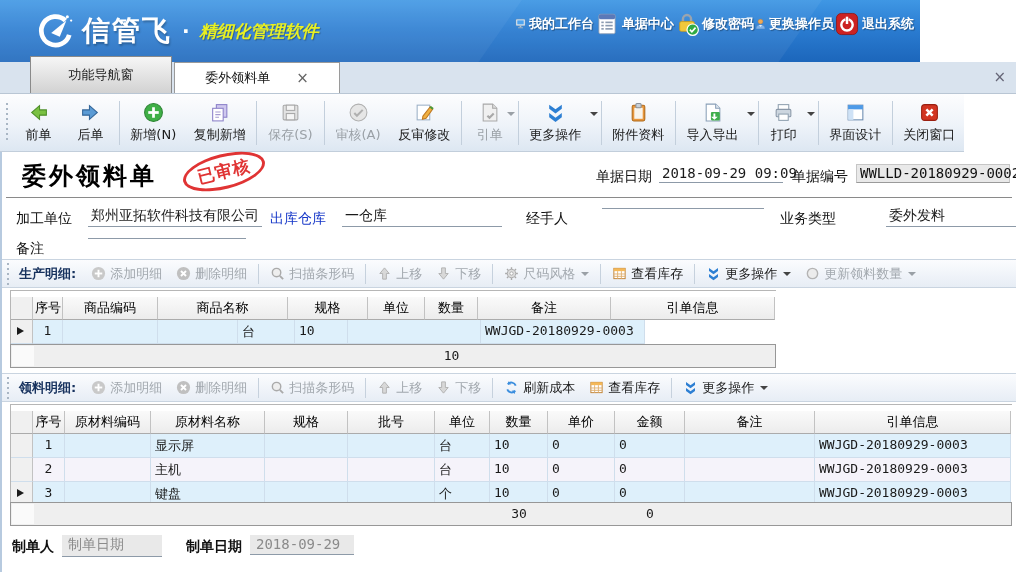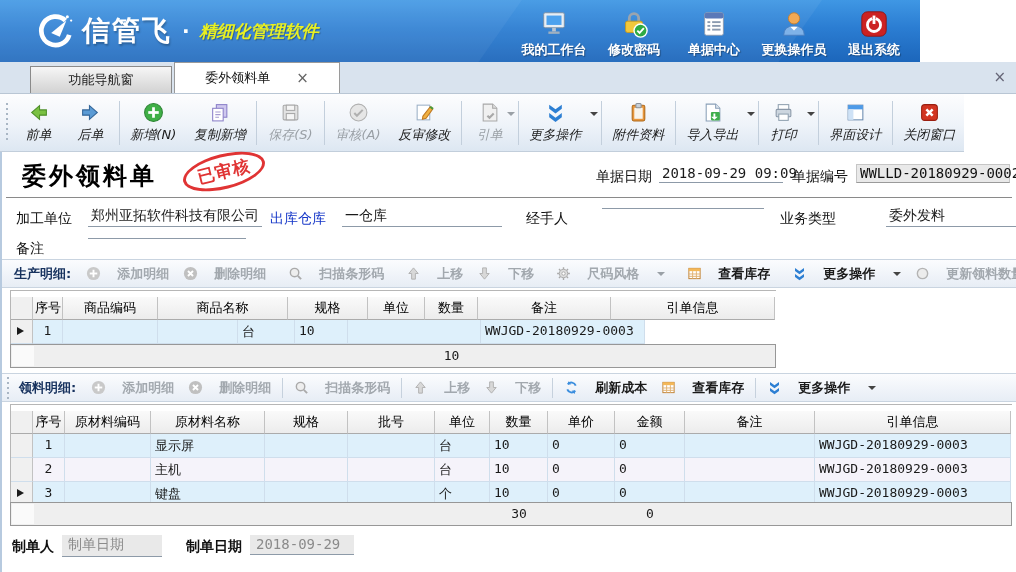--- a/index.html
+++ b/index.html
@@ -13,36 +13,36 @@
   .app-header::before { content:""; position:absolute; left:-80px; top:-40px; width:560px; height:200px;
     background:rgba(255,255,255,0.10); transform:skewX(-35deg); }
   .app-header::after { content:""; position:absolute; left:480px; top:-60px; width:300px; height:240px;
     background:rgba(255,255,255,0.06); transform:skewX(-35deg); }
   .logo { position:absolute; left:36px; top:12px; display:flex; align-items:center; gap:8px; z-index:2; }
   .logo-mark { width:38px; height:38px; }
   .logo-title { color:#fff; font-size:28px; font-weight:bold; letter-spacing:2px; text-shadow:1px 2px 2px rgba(0,0,0,.25); }
   .logo-dot { color:#fff; font-size:20px; font-weight:bold; margin:0 2px; }
   .logo-sub { color:#e8f021; font-size:17px; font-weight:bold; font-style:italic; text-shadow:1px 1px 1px rgba(0,0,0,.3); }
   .header-actions { position:absolute; right:6px; top:6px; display:flex; z-index:2; }
-  .header-action { width:80px; display:flex; flex-direction:column; align-items:center; gap:2px; cursor:pointer; padding-top:3px; }
+  .header-action { width:80px; display:flex; flex-direction:row; align-items:center; gap:2px; cursor:pointer; padding-top:3px; }
   .header-action svg { width:30px; height:30px; }
   .header-action .ha-label { color:#fff; font-weight:bold; font-size:13px; text-shadow:1px 1px 1px rgba(0,0,0,.35); white-space:nowrap; }
 
   
   .tab-strip { position:absolute; top:62px; left:0; width:1016px; height:32px; background:#d9e3ee; border-bottom:1px solid #b9c6d4; }
-  .tab { position:absolute; bottom:0; height:27px; display:flex; align-items:center; justify-content:center; font-size:13px; cursor:pointer; }
+  .tab { position:absolute; bottom:0; height:37px; display:flex; align-items:center; justify-content:center; font-size:13px; cursor:pointer; }
   .tab-inactive { left:30px; width:142px; background:linear-gradient(180deg,#f6f6f6,#d2d2d2); border:1px solid #8a8a8a; border-bottom:none; color:#222; }
   .tab-active { left:174px; width:166px; height:31px; background:#fff; border:1px solid #9a9a9a; border-bottom:none; color:#111; }
   .tab-close { margin-left:26px; color:#666; font-size:15px; line-height:1; cursor:pointer; }
   .strip-close { position:absolute; right:10px; top:8px; color:#667; font-size:15px; line-height:1; cursor:pointer; }
 
   
   .main-toolbar { position:absolute; top:94px; left:0; width:964px; height:58px;
     background:linear-gradient(180deg,#fdfdfe 0%,#eef3f9 55%,#dde7f2 100%); border-bottom:1px solid #c2cedb;
-    display:flex; align-items:center; padding-left:2px;font-style:italic; }
+    display:flex; align-items:center; padding-left:2px; }
   .grip { width:5px; height:40px; margin:0 3px;
     background-image:repeating-linear-gradient(180deg,#a9b6c4 0 2px,transparent 2px 5px); background-size:2px 100%; background-repeat:no-repeat; background-position:center; }
   .tb-btn { position:relative; display:flex; flex-direction:column; align-items:center; justify-content:center; gap:3px;
     padding:4px 11px 3px; min-width:52px; cursor:pointer; border-radius:3px; }
   .tb-btn svg { width:21px; height:21px; }
   .tb-label { font-size:13px; white-space:nowrap; color:#1a1a1a; }
   .tb-btn.disabled { cursor:default; }
   .tb-btn.disabled .tb-label { color:#9aa0a6; }
   .tb-sep { width:1px; height:44px; background:#c3cfdc; margin:0 2px; }
   .caret { width:0; height:0; border-left:4px solid transparent; border-right:4px solid transparent; border-top:4px solid #444; margin-left:2px; }
@@ -58,21 +58,21 @@
   .flabel { position:absolute; font-size:14px; color:#111; white-space:nowrap; }
   .flabel.link { color:#1436c8; cursor:pointer; }
   .fvalue { position:absolute; font-size:14px; border-bottom:1px solid #8d9aa8; padding:0 3px 1px; white-space:nowrap; }
   .fvalue.gray-box { background:#e9e9e9; border:1px solid #c6c6c6; border-bottom:1px solid #9a9a9a; color:#111; }
   .ro-box { position:absolute; font-size:14px; background:#e9e9e9; border-bottom:1px solid #8d9aa8; color:#8a8a8a; padding:1px 6px 2px; }
 
   
   .section-bar { position:absolute; left:0; width:1016px; height:29px; background:linear-gradient(180deg,#fbfcfe,#e7edf5);
     border-top:1px solid #c9d4e0; border-bottom:1px solid #c9d4e0; display:flex; align-items:center; }
   .section-title { font-size:13px; font-weight:bold; color:#17325e; margin:0 8px 0 6px; white-space:nowrap; }
-  .sec-btn { display:flex; align-items:center; gap:16px; font-size:13px; padding:3px 7px; cursor:pointer; border-radius:2px; white-space:nowrap;font-weight:bold; }
+  .sec-btn { display:flex; align-items:center; gap:4px; font-size:13px; padding:3px 7px; cursor:pointer; border-radius:2px; white-space:nowrap; }
   .sec-btn svg { width:15px; height:15px; }
   .sec-btn.disabled { color:#a2a8ae; cursor:default; }
   .sec-sep { width:1px; height:20px; background:#c6d1dd; margin:0 4px; }
 
   
   .grid { position:absolute; border-top:1px solid #b6b6b6; border-left:1px solid #b6b6b6; }
   .g-row { display:flex; }
   .g-cell { border-right:1px solid #cfdeec; border-bottom:1px solid #cfdeec; font-size:13px; padding:3px 4px 2px;
     overflow:hidden; white-space:nowrap; }
   .g-head .g-cell { background:linear-gradient(180deg,#fafafa,#ececec); border-right:1px solid #c2c2c2; border-bottom:1px solid #ababab;
@@ -114,39 +114,39 @@
       <svg viewBox="0 0 32 32">
         <rect x="5" y="4" width="22" height="16" rx="1.5" fill="#e8eef4" stroke="#7a8fa5"></rect>
         <rect x="8" y="7" width="16" height="10" fill="#4da2ee"></rect>
         <rect x="14" y="20" width="4" height="4" fill="#b8c4d0"></rect>
         <rect x="10" y="24" width="12" height="2.5" fill="#9fb0c0"></rect>
       </svg>
       <span class="ha-label">我的工作台</span>
     </div>
     <div class="header-action">
       <svg viewBox="0 0 32 32">
-        <path d="M11 14 v-4 a5 5 0 0 1 10 0 v4" fill="none" stroke="#9aa4ae" stroke-width="3"></path>
-        <rect x="7" y="13" width="18" height="12" rx="2" fill="#f2c83c" stroke="#c89a1e"></rect>
-        <circle cx="23" cy="23" r="7" fill="#2faa44" stroke="#fff" stroke-width="1.5"></circle>
-        <path d="M19.5 23 l2.5 2.5 l4.5 -5" stroke="#fff" stroke-width="2" fill="none"></path>
-      </svg>
-      <span class="ha-label">修改密码</span>
-    </div>
-    <div class="header-action">
-      <svg viewBox="0 0 32 32">
         <rect x="6" y="4" width="20" height="24" rx="2" fill="#fff" stroke="#8a9ab0"></rect>
         <rect x="6" y="4" width="20" height="6" rx="2" fill="#5b79b8"></rect>
         <rect x="9" y="13" width="3" height="2" fill="#8a9ab0"></rect>
           <rect x="14" y="13" width="9" height="2" fill="#8a9ab0"></rect>
         <rect x="9" y="17" width="3" height="2" fill="#8a9ab0"></rect>
           <rect x="14" y="17" width="9" height="2" fill="#8a9ab0"></rect>
         <rect x="9" y="21" width="3" height="2" fill="#8a9ab0"></rect>
           <rect x="14" y="21" width="9" height="2" fill="#8a9ab0"></rect>
       </svg>
       <span class="ha-label">单据中心</span>
+    </div>
+    <div class="header-action">
+      <svg viewBox="0 0 32 32">
+        <path d="M11 14 v-4 a5 5 0 0 1 10 0 v4" fill="none" stroke="#9aa4ae" stroke-width="3"></path>
+        <rect x="7" y="13" width="18" height="12" rx="2" fill="#f2c83c" stroke="#c89a1e"></rect>
+        <circle cx="23" cy="23" r="7" fill="#2faa44" stroke="#fff" stroke-width="1.5"></circle>
+        <path d="M19.5 23 l2.5 2.5 l4.5 -5" stroke="#fff" stroke-width="2" fill="none"></path>
+      </svg>
+      <span class="ha-label">修改密码</span>
     </div>
     <div class="header-action">
       <svg viewBox="0 0 32 32">
         <circle cx="16" cy="10" r="6" fill="#f2a954" stroke="#c87f2e"></circle>
         <path d="M5 28 q0 -10 11 -10 q11 0 11 10 z" fill="#7fb2e8" stroke="#4a7fc0"></path>
         <path d="M12 19 l4 4 l4 -4 z" fill="#fff"></path>
       </svg>
       <span class="ha-label">更换操作员</span>
     </div>
     <div class="header-action">

